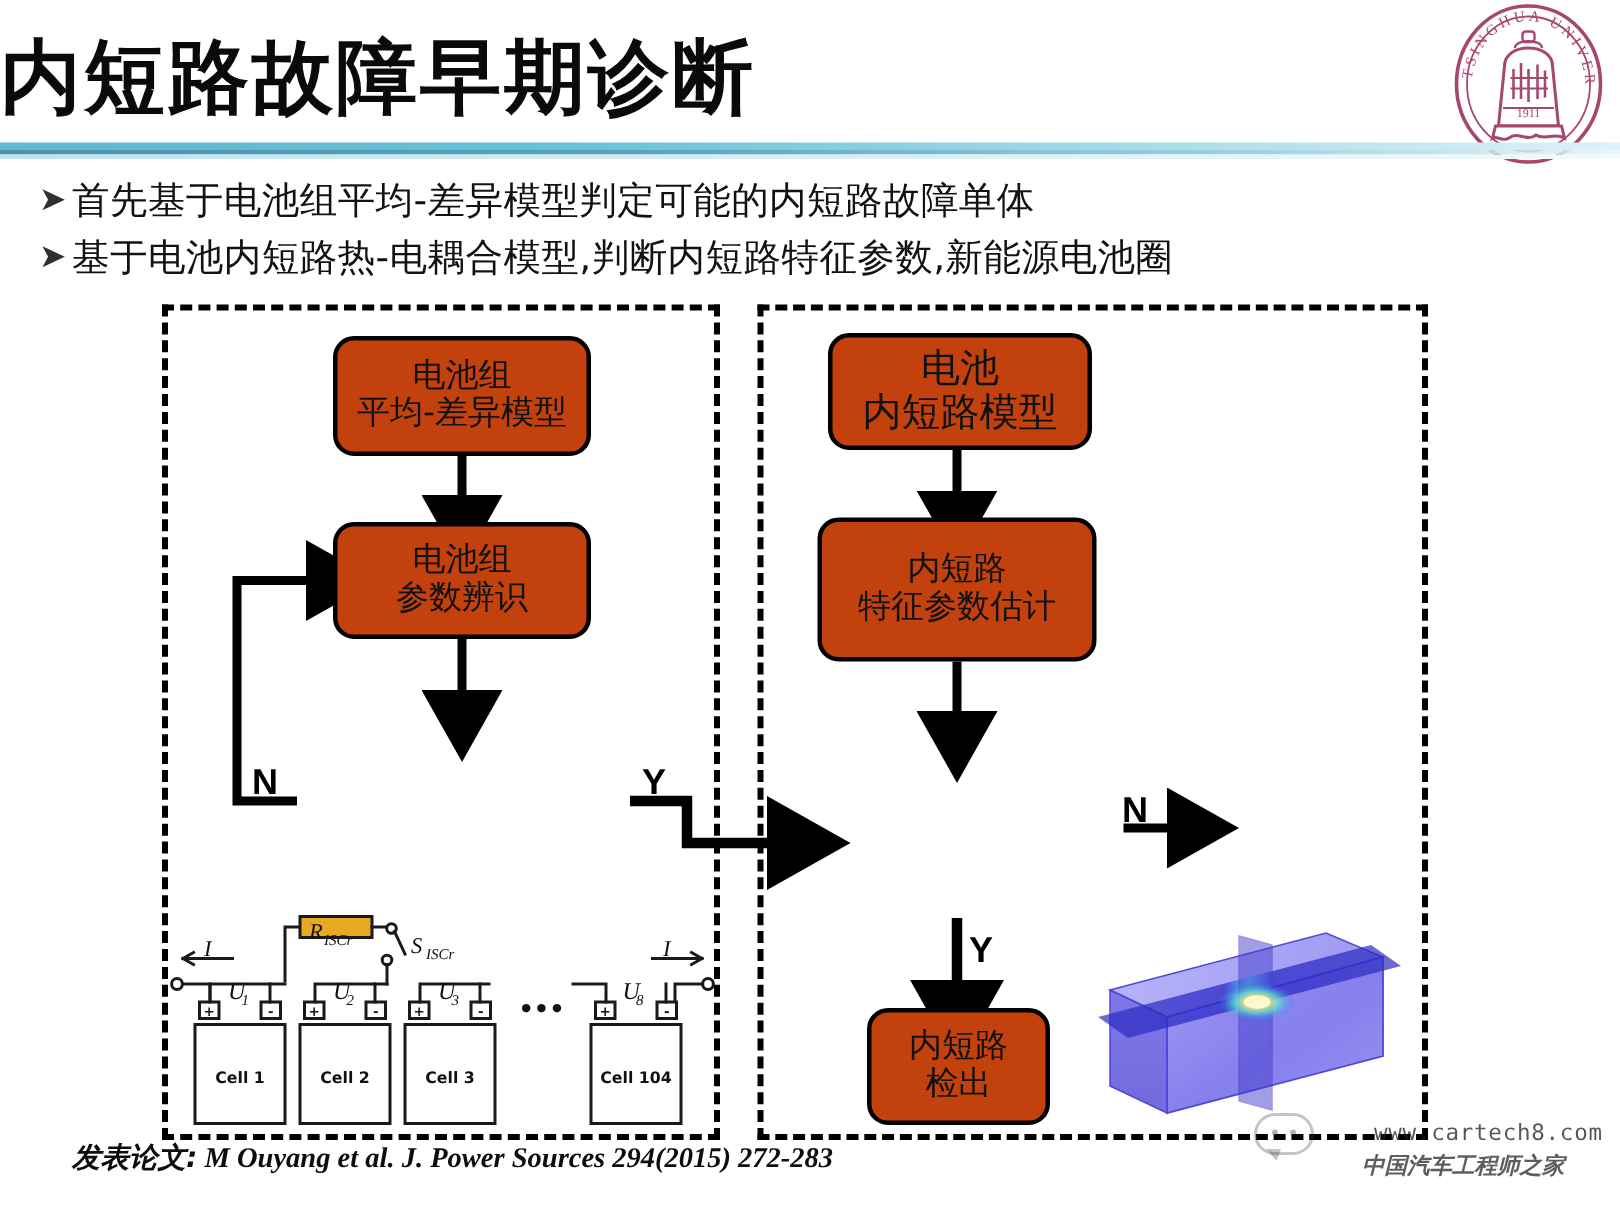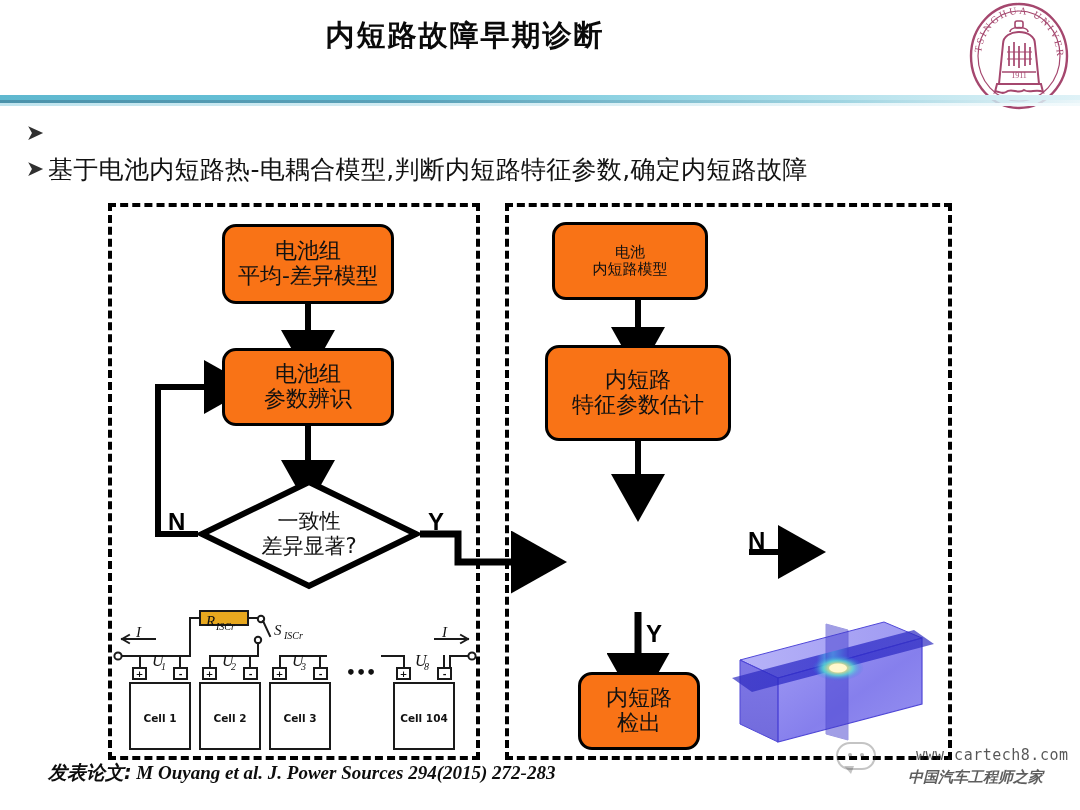--- a/index.html
+++ b/index.html
@@ -10,22 +10,21 @@
     font-family: "Liberation Sans", "DejaVu Sans", sans-serif;
     position: relative;
     overflow: hidden;
   }
   #slide { position: absolute; inset: 0; }
 
   
   .title {
     position: absolute;
     left: 0; top: 16px; width: 930px;
-    text-align: center;
-    font-size: 29px;
+    font-size: 54px;
     font-weight: bold;
     letter-spacing: 2px;
     color: #0a0a0a;
     font-family: "DejaVu Sans", "Liberation Sans", sans-serif;
   }
   .rule-wrap { position: absolute; left: 0; top: 95px; width: 1080px; height: 12px; }
   .rule-a {
     position: absolute; left: 0; top: 0; width: 100%; height: 5px;
     background: linear-gradient(to right, #5fb8cf 0%, #66c2d8 35%, #a9dde9 72%, #dff2f7 100%);
   }
@@ -62,33 +61,33 @@
     background: transparent;
   }
   #panel-left  { left: 108px; top: 203px; width: 372px; height: 557px; }
   #panel-right { left: 505px; top: 203px; width: 447px; height: 557px; }
 
   
   .node {
     position: absolute;
     border: 3px solid #000;
     border-radius: 14px;
-    background: #f97316;
+    background: #c2410c;
     display: flex; flex-direction: column;
     align-items: center; justify-content: center;
     font-family: "DejaVu Sans", "Liberation Sans", sans-serif;
     color: #111;
     line-height: 1.12;
     text-align: center;
   }
   .node .l1, .node .l2 { display: block; white-space: nowrap; }
 
   #n-avgdiff  { left: 222px; top: 224px; width: 172px; height: 80px;  font-size: 22px; }
   #n-paramid  { left: 222px; top: 348px; width: 172px; height: 78px;  font-size: 22px; }
-  #n-iscmodel { left: 552px; top: 222px; width: 156px; height: 78px;  font-size: 15px; }
+  #n-iscmodel { left: 552px; top: 222px; width: 176px; height: 78px;  font-size: 26px; }
   #n-iscest   { left: 545px; top: 345px; width: 186px; height: 96px;  font-size: 22px; }
   #n-other    { left: 793px; top: 534px; width: 126px; height: 56px;  font-size: 22px; }
   #n-detect   { left: 578px; top: 672px; width: 122px; height: 78px;  font-size: 22px; }
 
   
   .diamond { position: absolute; }
   .diamond svg { position: absolute; left: 0; top: 0; overflow: visible; }
   .diamond .dtext {
     position: absolute; left: 0; top: 0; width: 100%; height: 100%;
     display: flex; flex-direction: column;
@@ -195,24 +194,25 @@
 
   <div class="rule-wrap">
     <div class="rule-a"></div>
     <div class="rule-b"></div>
     <div class="rule-c"></div>
   </div>
 
   <div class="bullets">
     <div class="bullet">
       <span class="mark">➤</span>
+      <span class="txt">首先基于电池组平均-差异模型判定可能的内短路故障单体</span>
     </div>
     <div class="bullet">
       <span class="mark">➤</span>
-      <span class="txt">基于电池内短路热-电耦合模型,判断内短路特征参数,确定内短路故障</span>
+      <span class="txt">基于电池内短路热-电耦合模型,判断内短路特征参数,新能源电池圈</span>
     </div>
   </div>
 
   <div class="panel" id="panel-left"></div>
   <div class="panel" id="panel-right"></div>
 
   <svg id="wires">
     <defs>
       <marker id="ah" markerWidth="9" markerHeight="9" refX="1" refY="4.5" orient="auto" markerUnits="strokeWidth">
         <path d="M0,0 L0,9 L8,4.5 Z" fill="#000"></path>
@@ -255,29 +255,20 @@
     <span class="l1">内短路</span>
     <span class="l2">特征参数估计</span>
   </div>
 
 
   <div class="node" id="n-detect">
     <span class="l1">内短路</span>
     <span class="l2">检出</span>
   </div>
 
-  <div class="diamond" id="d-consist">
-    <svg viewBox="0 0 222 112" width="222" height="112">
-      <polygon points="111,4 218,56 111,108 4,56" fill="#ffffff" stroke="#000" stroke-width="6"></polygon>
-    </svg>
-    <div class="dtext">
-      <span>一致性</span>
-      <span>差异显著?</span>
-    </div>
-  </div>
 
 
   <div class="blabel" id="lbl-n1">N</div>
   <div class="blabel" id="lbl-y1">Y</div>
   <div class="blabel" id="lbl-n2">N</div>
   <div class="blabel" id="lbl-y2">Y</div>
 
   <div id="circuit">
     <svg viewBox="0 0 366 150" width="366" height="150">
       <g stroke="#1a1a1a" stroke-width="2" fill="none" stroke-linecap="square">

